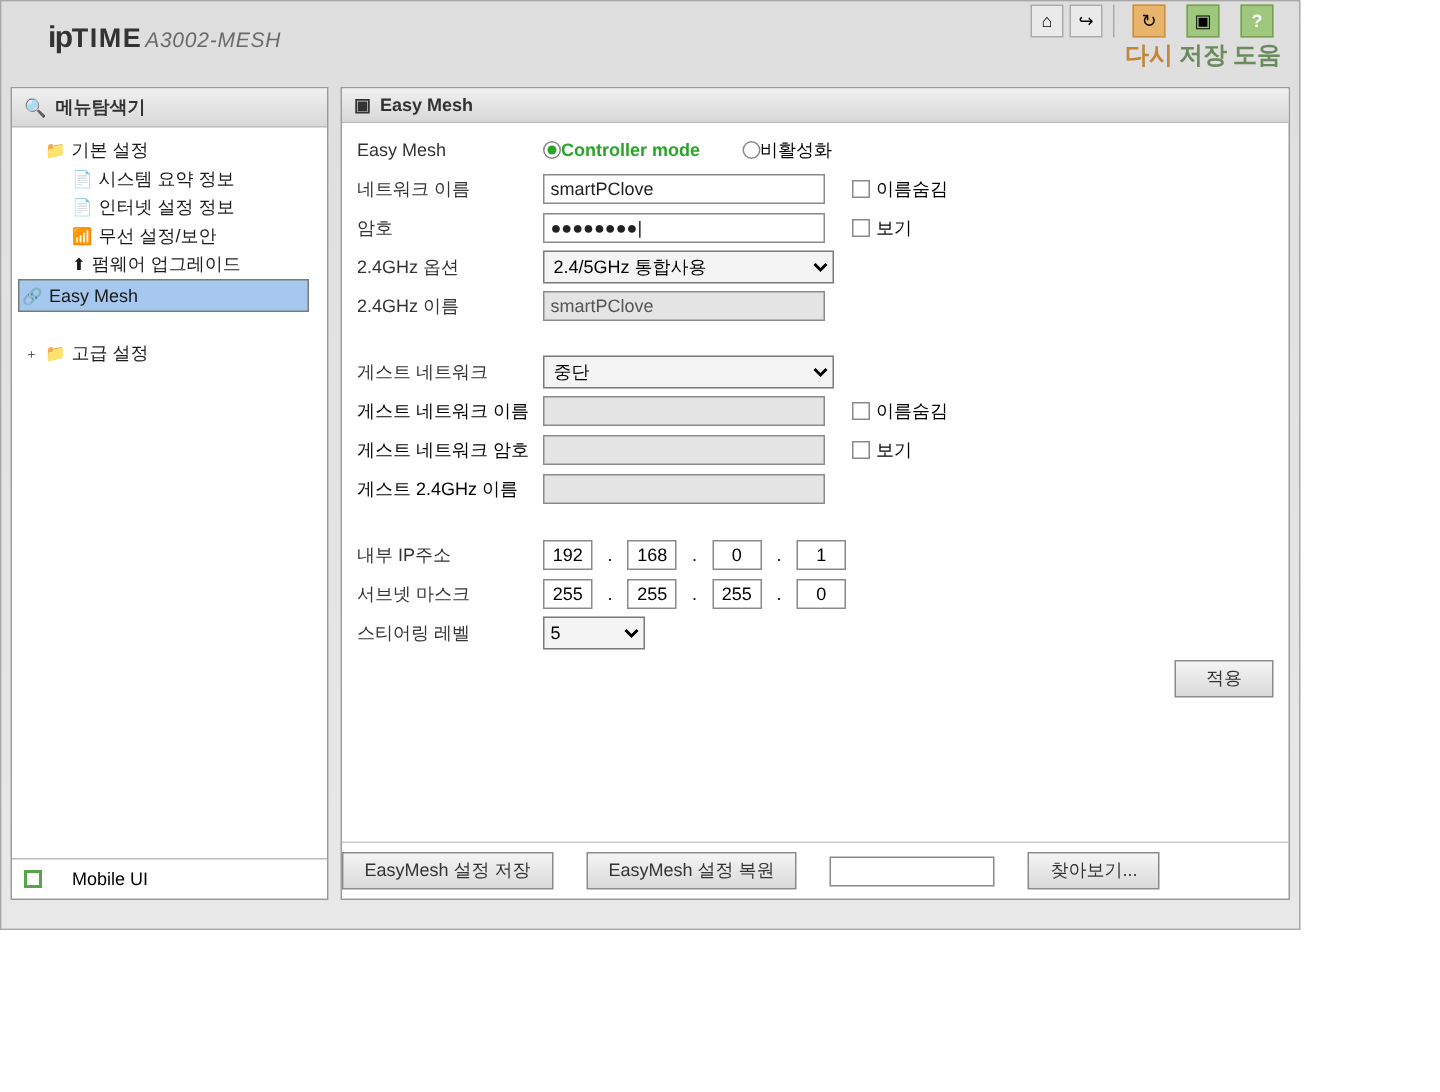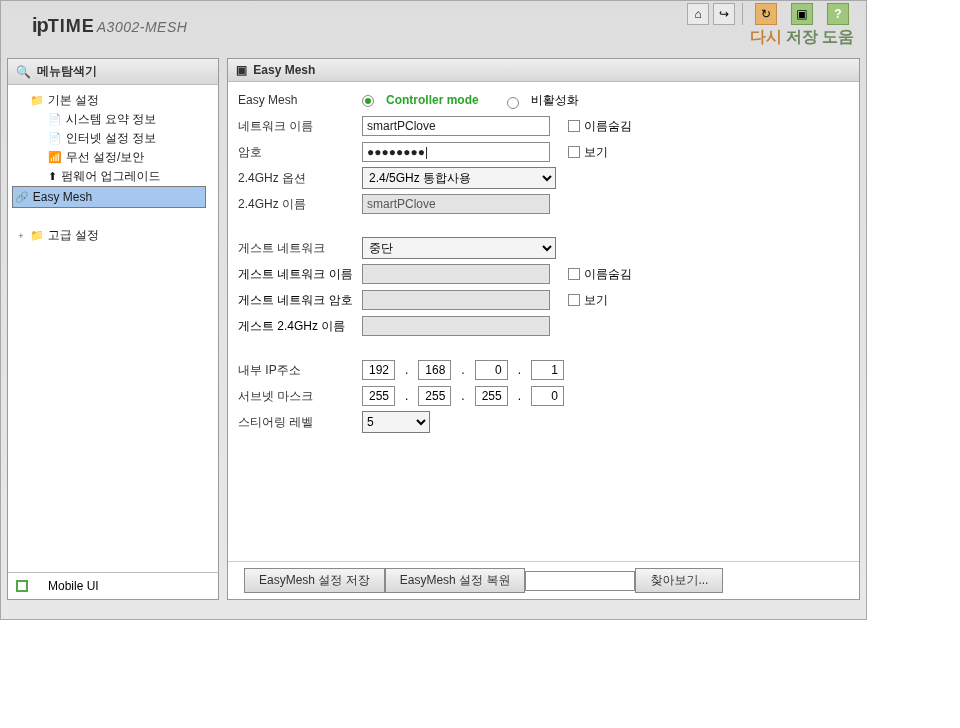--- a/index.html
+++ b/index.html
@@ -36,32 +36,32 @@
     .sq-icon { width: 12px; height: 12px; border: 2px solid #57a54a; display: inline-block; }
     .main-body { flex: 1; padding: 6px 10px 4px; overflow: auto; }
     .row { display: flex; align-items: center; min-height: 24px; margin-bottom: 2px; }
     .lbl { width: 124px; color: #333; }
     .lbl-wide { width: 124px; }
     .fld { display: flex; align-items: center; gap: 8px; }
     .txt { width: 188px; height: 20px; border: 1px solid #8a8a8a; padding: 0 4px; background: #fff; color: #222; }
     .txt[disabled] { background: #e4e4e4; color: #555; }
     .sel { width: 194px; height: 22px; border: 1px solid #7a7a7a; background: #f4f4f4; padding: 0 2px; }
     .sel-sm { width: 68px; height: 22px; border: 1px solid #7a7a7a; background: #f4f4f4; }
-    .ip { width: 33px; height: 20px; border: 1px solid #8a8a8a; text-align: right; padding: 0 5px; }
+    .ip { width: 33px; height: 20px; border: 1px solid #8a8a8a; text-align: center; padding: 0 5px; }
     .ipdot { margin: 0 2px; }
-    .radio { display: inline-flex; align-items: flex-end; gap: 12px; margin-right: 20px; cursor: pointer; }
+    .radio { display: inline-flex; align-items: center; gap: 0; margin-right: 20px; cursor: pointer; }
     .radio .circ { width: 12px; height: 12px; border: 1px solid #888; border-radius: 50%; display: inline-flex; align-items: center; justify-content: center; background: #fff; }
     .radio.checked .circ::after { content: ''; width: 6px; height: 6px; background: #2aa52a; border-radius: 50%; }
     .radio.checked .rlabel { color: #2aa52a; font-weight: bold; }
     .chk { display: inline-flex; align-items: center; gap: 4px; margin-left: 10px; cursor: pointer; }
     .chk .box { width: 12px; height: 12px; border: 1px solid #888; background: #fff; }
     .spacer { height: 18px; }
     .btn { border: 1px solid #8a8a8a; background: linear-gradient(to bottom,#f5f5f5,#d9d9d9); padding: 3px 14px; cursor: pointer; color: #333; }
     .btn-row { display: flex; justify-content: flex-end; padding: 4px 0 0; border-top: 0; }
-    .main-footer { border-top: 1px solid #ccc; padding: 6px 16px; display: flex; align-items: center; gap: 0; }
+    .main-footer { border-top: 1px solid #ccc; padding: 6px 0; display: flex; align-items: center; gap: 22px; }
     .file-txt { width: 110px; height: 20px; border: 1px solid #8a8a8a; background: #fff; }
     .section-break { height: 4px; border-top: 0; margin: 2px 0 8px; }
   </style>
 </head>
 <body>
 
 <div class="app">
   <div class="header">
     <div class="logo">
       <span class="logo-ip">ip</span>
@@ -270,20 +270,23 @@
 
         <div class="row">
           <span class="lbl">스티어링 레벨</span>
           <div class="fld">
             <select class="sel-sm">
               <option>5</option>
             </select>
           </div>
         </div>
 
+        <div class="btn-row">
+          <button class="btn" style="padding:3px 20px">적용</button>
+        </div>
         <div class="section-break"></div>
 
       </div>
       <div class="main-footer">
         <button class="btn">EasyMesh 설정 저장</button>
         <button class="btn">EasyMesh 설정 복원</button>
         <input class="file-txt" style="">
         <button class="btn">찾아보기...</button>
       </div>
     </div>

